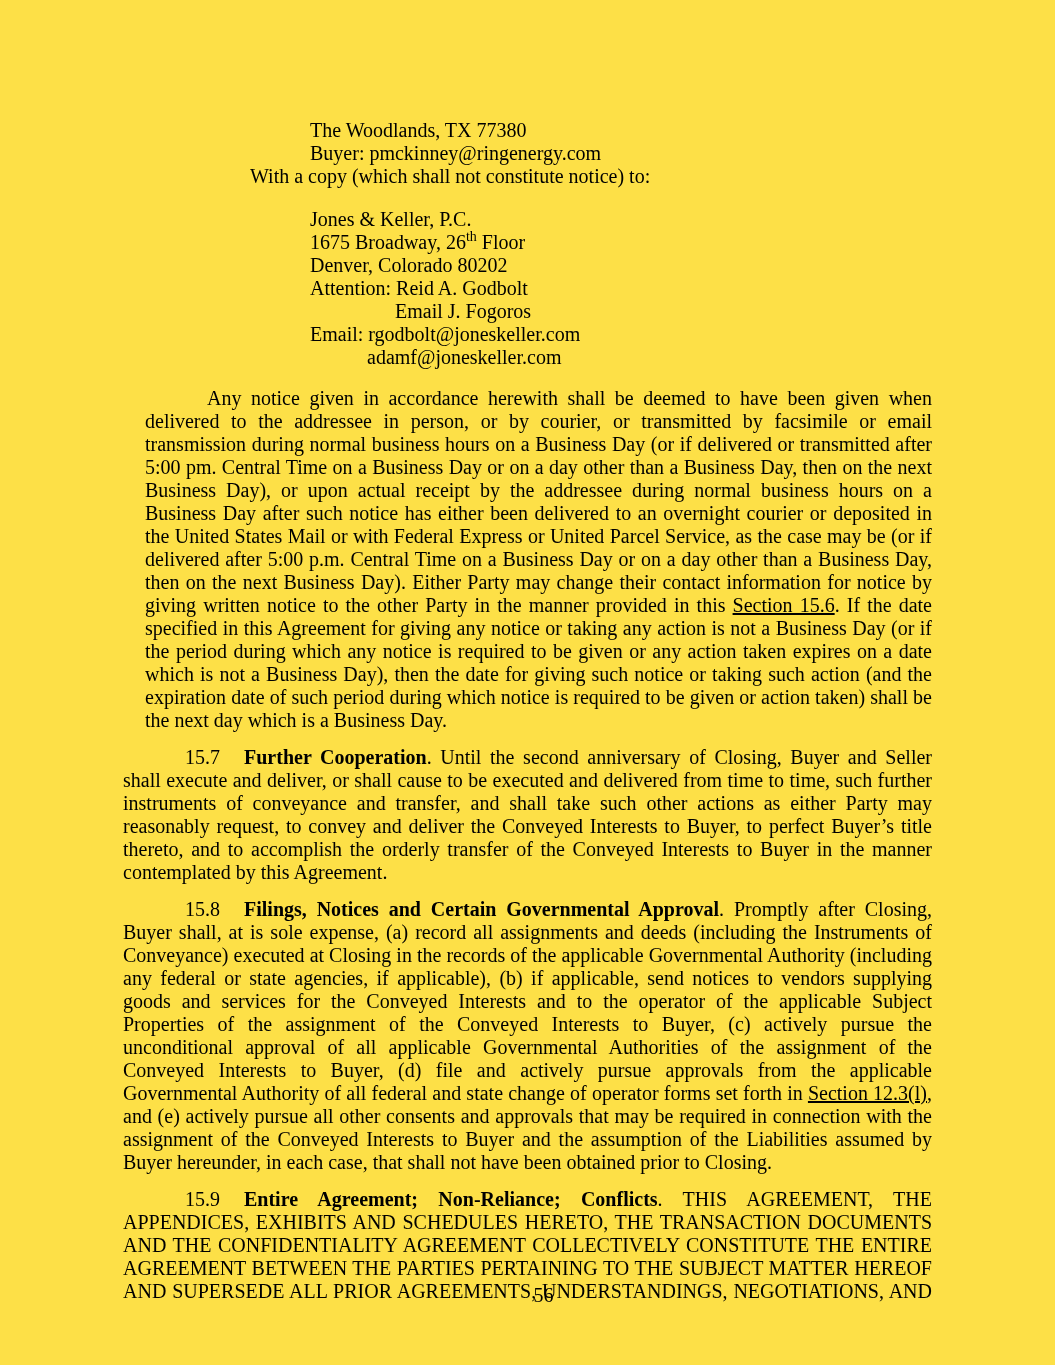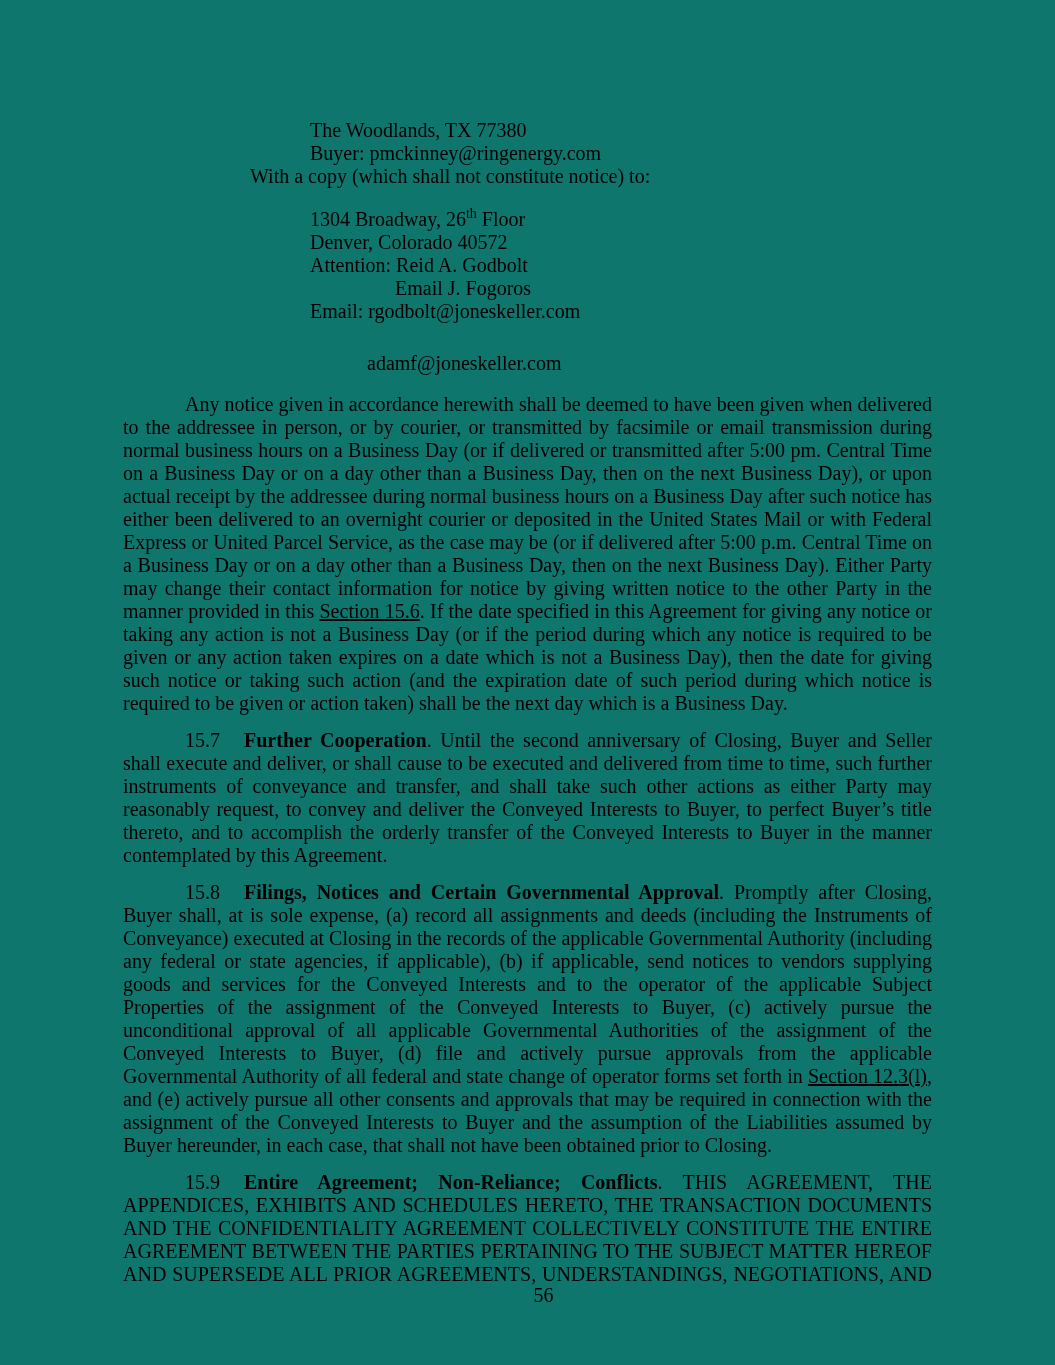--- a/index.html
+++ b/index.html
@@ -1,40 +1,40 @@
 <!DOCTYPE html>
 <html><head>
 <meta charset="utf-8">
 <style>
   html, body { margin: 0; padding: 0; background: #ffffff; }
   .page {
     position: relative;
     width: 1055px;
     height: 1365px;
-    background: #0f766e;
+    background: #fde047;
     color: #000000;
     font-family: "Liberation Serif", serif;
     font-size: 20px;
     line-height: 23px;
     box-sizing: border-box;
     padding: 119px 123px 0 123px;
     overflow: hidden;
   }
   .addr-block { margin: 0; }
   .addr-block .line { padding-left: 187px; }
   .addr-block .line.cont-attn { padding-left: 272px; }
-  .addr-block .line.cont-email { padding-left: 244px; margin-top: 29px; }
+  .addr-block .line.cont-email { padding-left: 244px; }
   .gap-top { margin-top: 20px; }
   .copy-intro { padding-left: 127px; }
   .body-para {
     margin: 14px 0 0 0;
     text-align: justify;
     text-indent: 62px;
   }
-  .body-para.first { margin-top: 18px; }
+  .body-para.first { margin-top: 18px; margin-left: 22px; }
   .body-para.justify-last { text-align-last: justify; }
   .sec-heading { font-weight: bold; }
   .sec-ref { text-decoration: underline; }
   .tab { display: inline-block; width: 24px; }
   sup.ord { font-size: 14px; vertical-align: super; line-height: 0; }
   .page-number {
     position: absolute;
     top: 1284px;
     left: 16px;
     width: 100%;
@@ -48,22 +48,23 @@
 <div class="page">
 
   <div class="addr-block">
     <div class="line">The Woodlands, TX 77380</div>
     <div class="line">Buyer: pmckinney@ringenergy.com</div>
   </div>
 
   <div class="copy-intro">With a copy (which shall not constitute notice) to:</div>
 
   <div class="addr-block gap-top">
-    <div class="line"><span>1304 Broadway, 26</span><sup class="ord">th</sup><span> Floor</span></div>
-    <div class="line">Denver, Colorado 40572</div>
+    <div class="line">Jones &amp; Keller, P.C.</div>
+    <div class="line"><span>1675 Broadway, 26</span><sup class="ord">th</sup><span> Floor</span></div>
+    <div class="line">Denver, Colorado 80202</div>
     <div class="line">Attention: Reid A. Godbolt</div>
     <div class="line cont-attn">Email J. Fogoros</div>
     <div class="line">Email: rgodbolt@joneskeller.com</div>
     <div class="line cont-email">adamf@joneskeller.com</div>
   </div>
 
   <p class="body-para first"><span>Any notice given in accordance herewith shall be deemed to have been given when delivered to the addressee in person, or by courier, or transmitted by facsimile or email transmission during normal business hours on a Business Day (or if delivered or transmitted after 5:00 pm. Central Time on a Business Day or on a day other than a Business Day, then on the next Business Day), or upon actual receipt by the addressee during normal business hours on a Business Day after such notice has either been delivered to an overnight courier or deposited in the United States Mail or with Federal Express or United Parcel Service, as the case may be (or if delivered after 5:00 p.m. Central Time on a Business Day or on a day other than a Business Day, then on the next Business Day).  Either Party may change their contact information for notice by giving written notice to the other Party in the manner provided in this </span><span class="sec-ref">Section 15.6</span><span>. If the date specified in this Agreement for giving any notice or taking any action is not a Business Day (or if the period during which any notice is required to be given or any action taken expires on a date which is not a Business Day), then the date for giving such notice or taking such action (and the expiration date of such period during which notice is required to be given or action taken) shall be the next day which is a Business Day.</span></p>
 
   <p class="body-para"><span>15.7</span><span class="tab"></span><span class="sec-heading">Further Cooperation</span><span>.  Until the second anniversary of Closing, Buyer and Seller shall execute and deliver, or shall cause to be executed and delivered from time to time, such further instruments of conveyance and transfer, and shall take such other actions as either Party may reasonably request, to convey and deliver the Conveyed Interests to Buyer, to perfect Buyer’s title thereto, and to accomplish the orderly transfer of the Conveyed Interests to Buyer in the manner contemplated by this Agreement.</span></p>
 

